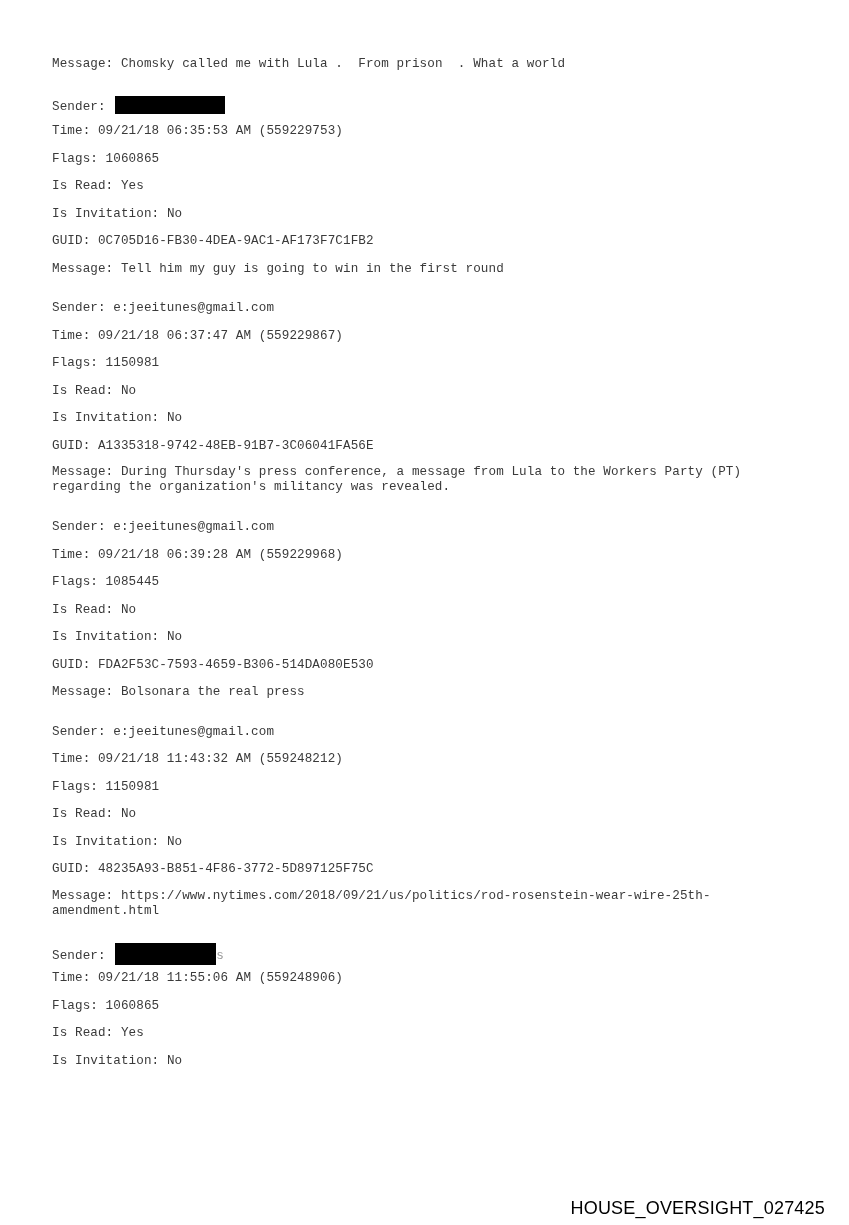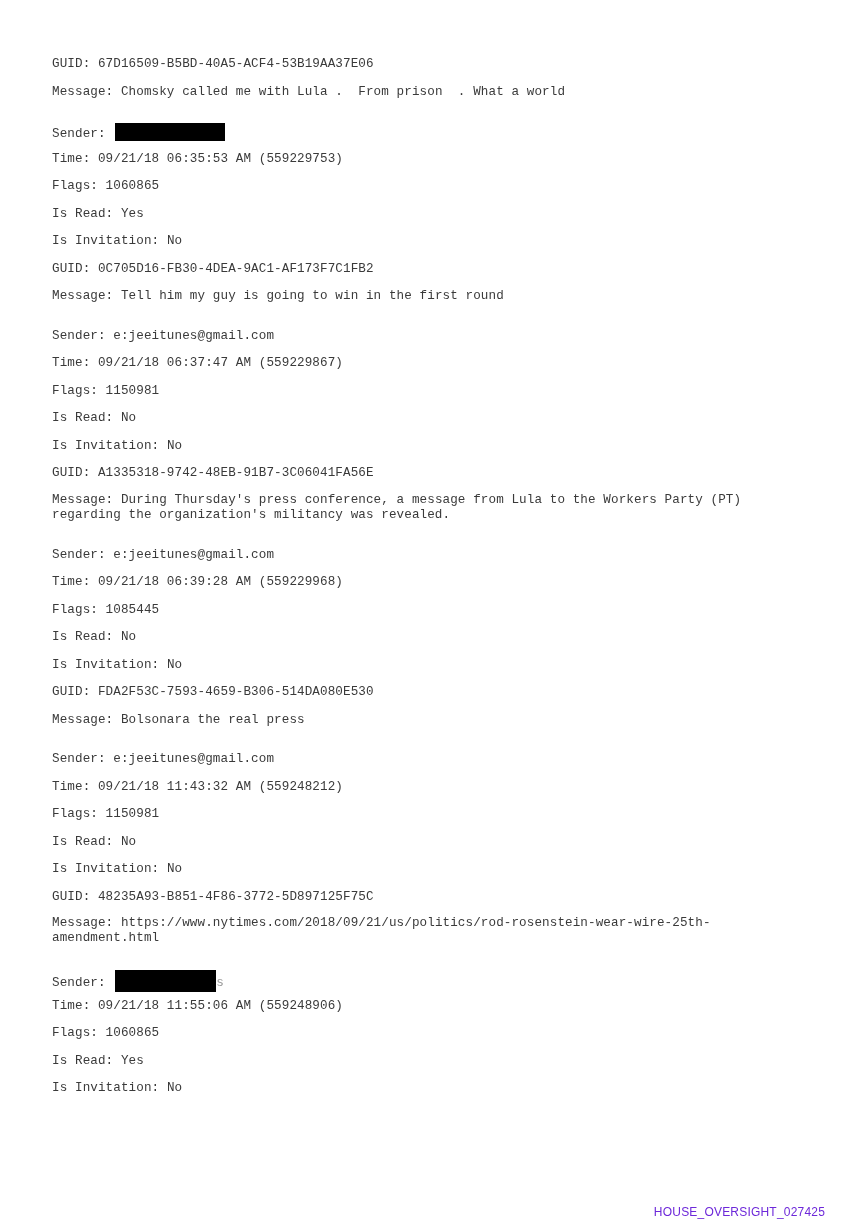--- a/index.html
+++ b/index.html
@@ -47,32 +47,31 @@
     .redaction.r1 { width: 110px; height: 18px; }
     .redaction.r2 { width: 101px; height: 22px; vertical-align: -6px; }
     .trail {
       color: #9a9a9a;
     }
     .footer {
       position: absolute;
       right: 24px;
       bottom: 6px;
       font-family: "Liberation Sans", "DejaVu Sans", sans-serif;
-      font-size: 12px;
-      color: #6d28d9;
+      font-size: 18px;
+      color: #000000;
       letter-spacing: 0.2px;
     }
   </style>
 </head>
 <body>
 
 <div class="page">
 
   <div>
-    <div class="line"><span>GUID: </span><span>67D16509-B5BD-40A5-ACF4-53B19AA37E06</span></div>
     <div class="line"><span>Message: </span><span>Chomsky called me with Lula .  From prison  . What a world</span></div>
   </div>
   <div class="gap"></div>
 
   <div>
     <div class="line"><span>Sender: </span><span class="redaction r1"></span></div>
     <div class="line"><span>Time: </span><span>09/21/18 06:35:53 AM (559229753)</span></div>
     <div class="line"><span>Flags: </span><span>1060865</span></div>
     <div class="line"><span>Is Read: </span><span>Yes</span></div>
     <div class="line"><span>Is Invitation: </span><span>No</span></div>

